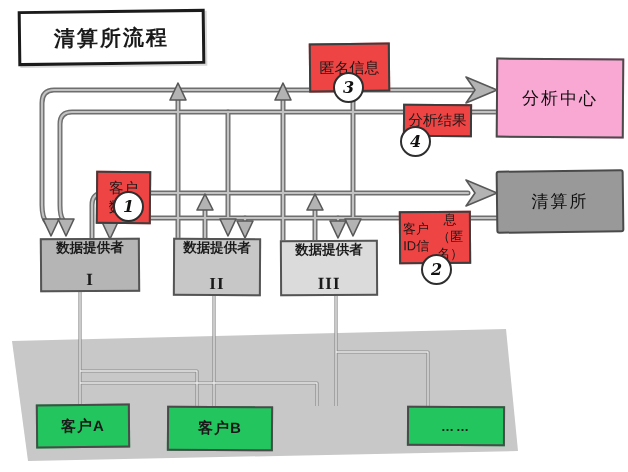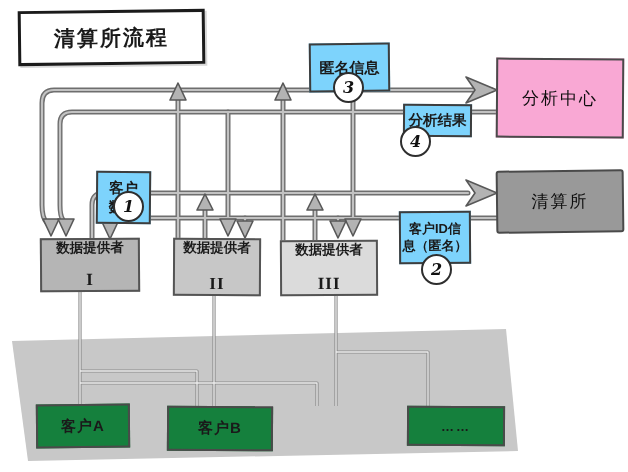--- a/index.html
+++ b/index.html
@@ -19,35 +19,35 @@
     font-weight:bold;font-size:21px;letter-spacing:2px;transform:rotate(-0.7deg);box-shadow:2px 2px 0 #d8d8d8;
   }
   .dark{border:2.5px solid #4a4a4a;font-size:17px;font-weight:500;color:#0d0d0d;letter-spacing:2px;}
   .analysis{left:496px;top:58px;width:128px;height:80px;background:#f9a8d4;transform:rotate(0.4deg);}
   .clearing{left:496px;top:170px;width:128px;height:63px;background:#999;transform:rotate(-0.7deg);border-radius:3px;}
   .provider{border:2.5px solid #545454;flex-direction:column;line-height:1.25;font-size:13.5px;font-weight:600;justify-content:space-between;}
   .p1{left:40px;top:238px;width:100px;height:54px;background:#b5b5b5;transform:rotate(-0.4deg);}
   .p2{left:173px;top:238px;width:88px;height:58px;background:#c7c7c7;transform:rotate(0.3deg);}
   .p3{left:280px;top:240px;width:98px;height:56px;background:#dbdbdb;transform:rotate(-0.3deg);}
   .numeral{font-family:"Liberation Serif","DejaVu Serif",serif;font-size:17px;font-weight:bold;letter-spacing:1px;}
-  .flabel{background:#7dd3fc;border:2.2px solid #3d3d3d;font-weight:700;line-height:1.3;}
+  .flabel{background:#ef4444;border:2.2px solid #3d3d3d;font-weight:400;line-height:1.3;}
   .anon{left:309px;top:43px;width:81px;height:49px;font-size:15px;transform:rotate(-0.6deg);}
   .result{left:370px;top:104px;width:69px;height:33px;font-size:14.5px;transform:rotate(0.4deg);margin-left:33px;}
   .custdata{left:96px;top:147px;width:55px;height:53px;font-size:14.5px;flex-direction:column;transform:rotate(0.5deg);margin-top:24px;}
-  .custid{left:399px;top:211px;width:72px;height:53px;font-size:13px;flex-direction:column;transform:rotate(-0.4deg);}
+  .custid{left:399px;top:211px;width:72px;height:53px;font-size:13px;flex-direction:row;transform:rotate(-0.4deg);}
   .stepnum{
     position:absolute;width:27px;height:27px;border:2.4px solid #2e2e2e;border-radius:50%;background:#fff;
     display:flex;align-items:center;justify-content:center;
     font-family:"DejaVu Serif","Liberation Serif",serif;font-style:italic;font-weight:bold;font-size:16px;color:#111;
   }
   .s1{left:113px;top:191px;}
   .s2{left:421px;top:254px;}
   .s3{left:333px;top:72px;}
   .s4{left:400px;top:126px;}
-  .customer{background:#15803d;border:2.5px solid #4a4a4a;font-size:15px;font-weight:600;letter-spacing:1px;}
+  .customer{background:#22c55e;border:2.5px solid #4a4a4a;font-size:15px;font-weight:600;letter-spacing:1px;}
   .ca{left:36px;top:404px;width:94px;height:44px;transform:rotate(-0.5deg);}
   .cb{left:167px;top:406px;width:106px;height:45px;transform:rotate(0.4deg);text-align:center;}
   .cc{left:292px;top:401px;width:86px;height:47px;transform:rotate(-0.4deg);}
   .cm{left:407px;top:406px;width:98px;height:40px;font-size:13px;letter-spacing:2px;transform:rotate(0.3deg);}
 </style>
 </head>
 <body>
 
 <div id="canvas">
 

